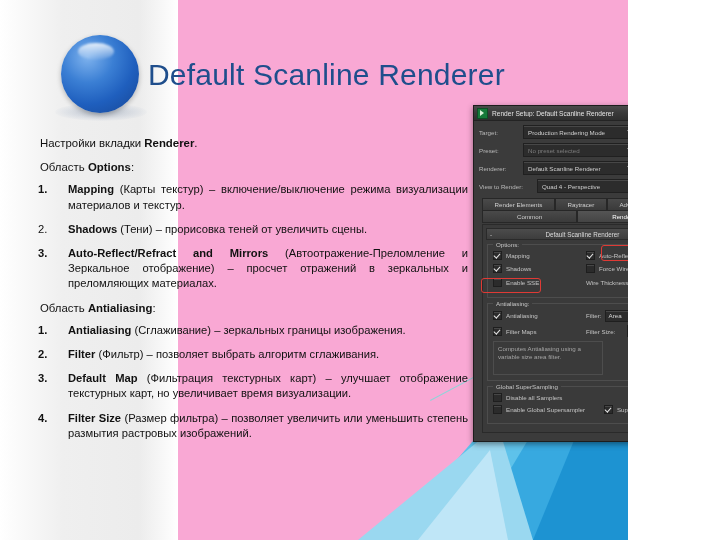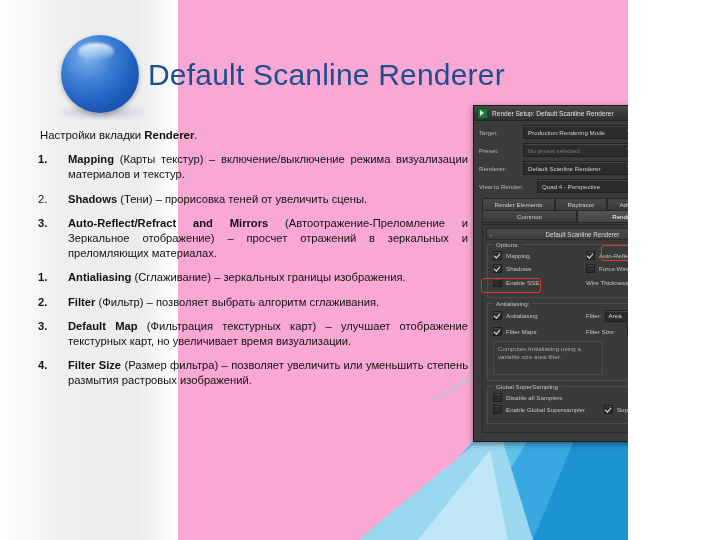--- a/index.html
+++ b/index.html
@@ -113,21 +113,21 @@
     color: #1f4e8c;
     font-weight: 400;
     letter-spacing: 0.2px;
     white-space: nowrap;
   }
 
   
   .body-copy {
     position: absolute;
     left: 28px;
-    top: 128px;
+    top: 136px;
     width: 440px;
     color: #111111;
     font-size: 11.2px;
     line-height: 15.2px;
   }
   .lead {
     margin: 0 0 9px 12px;
     font-size: 11.4px;
   }
   .lead.second { margin-bottom: 7px; }
@@ -490,27 +490,29 @@
   <div class="sphere-wrap">
     <div class="sphere-shadow"></div>
     <div class="sphere"></div>
   </div>
 
   <div class="slide-title">Default Scanline Renderer</div>
 
   <div class="body-copy">
     <p class="lead"><span>Настройки вкладки </span><b>Renderer</b><span>.</span></p>
 
+    <p class="lead second"><span>Область </span><b>Options</b><span>:</span></p>
 
     <ol class="items">
       <li><b>Mapping</b><span> (Карты текстур) – включение/выключение режима визуализации материалов и текстур.</span></li>
       <li class="plain"><b>Shadows</b><span> (Тени) – прорисовка теней от увеличить сцены.</span></li>
       <li><b>Auto-Reflect/Refract and Mirrors</b><span> (Автоотражение-Преломление и Зеркальное отображение) – просчет отражений в зеркальных и преломляющих материалах.</span></li>
     </ol>
 
+    <p class="section-head"><span>Область </span><b>Antialiasing</b><span>:</span></p>
 
     <ol class="items">
       <li><b>Antialiasing</b><span> (Сглаживание) – зеркальных границы изображения.</span></li>
       <li><b>Filter</b><span> (Фильтр) – позволяет выбрать алгоритм сглаживания.</span></li>
       <li><b>Default Map</b><span> (Фильтрация текстурных карт) – улучшает отображение текстурных карт, но увеличивает время визуализации.</span></li>
       <li><b>Filter Size</b><span> (Размер фильтра) – позволяет увеличить или уменьшить степень размытия растровых изображений.</span></li>
     </ol>
   </div>
 
   <div class="dlg">

